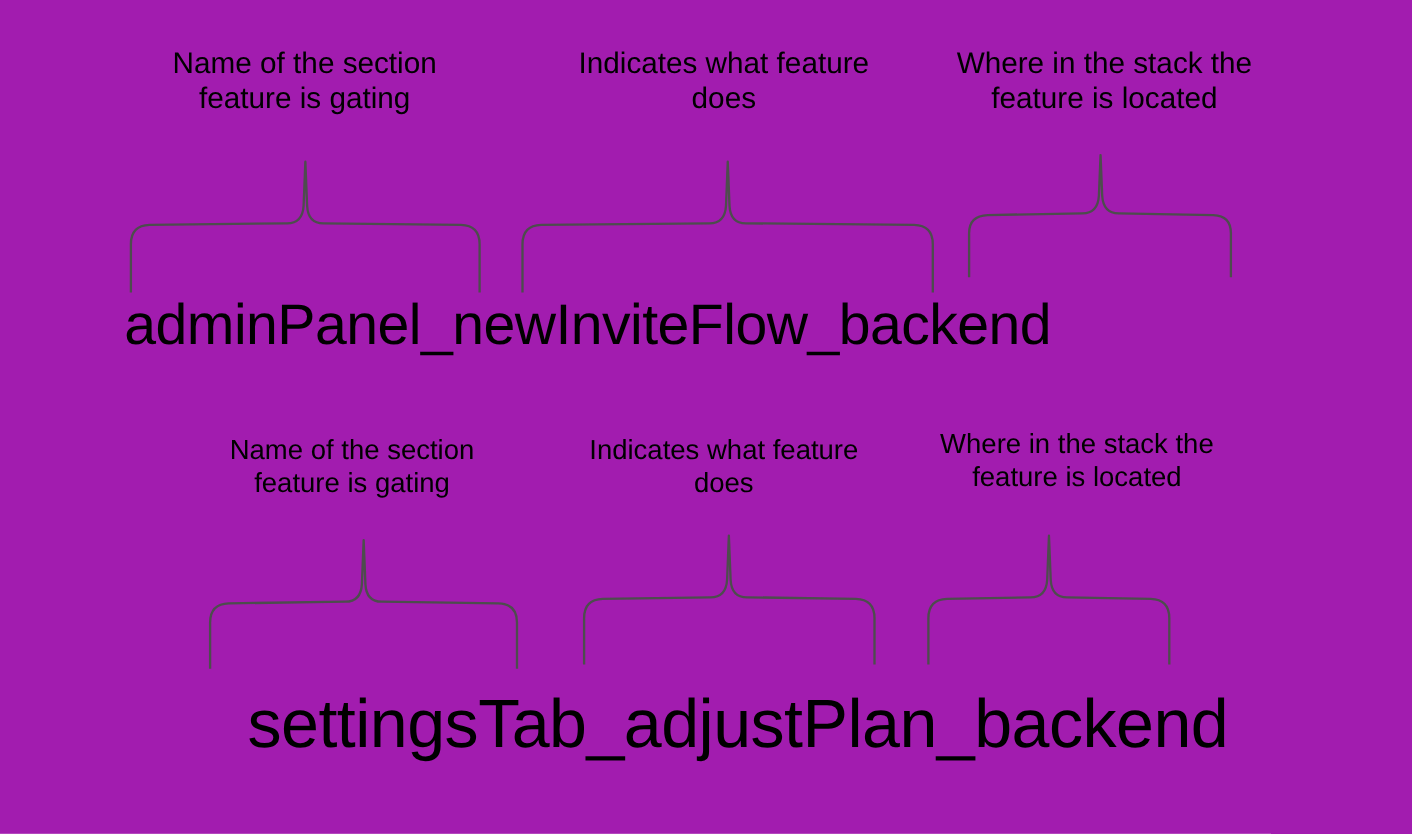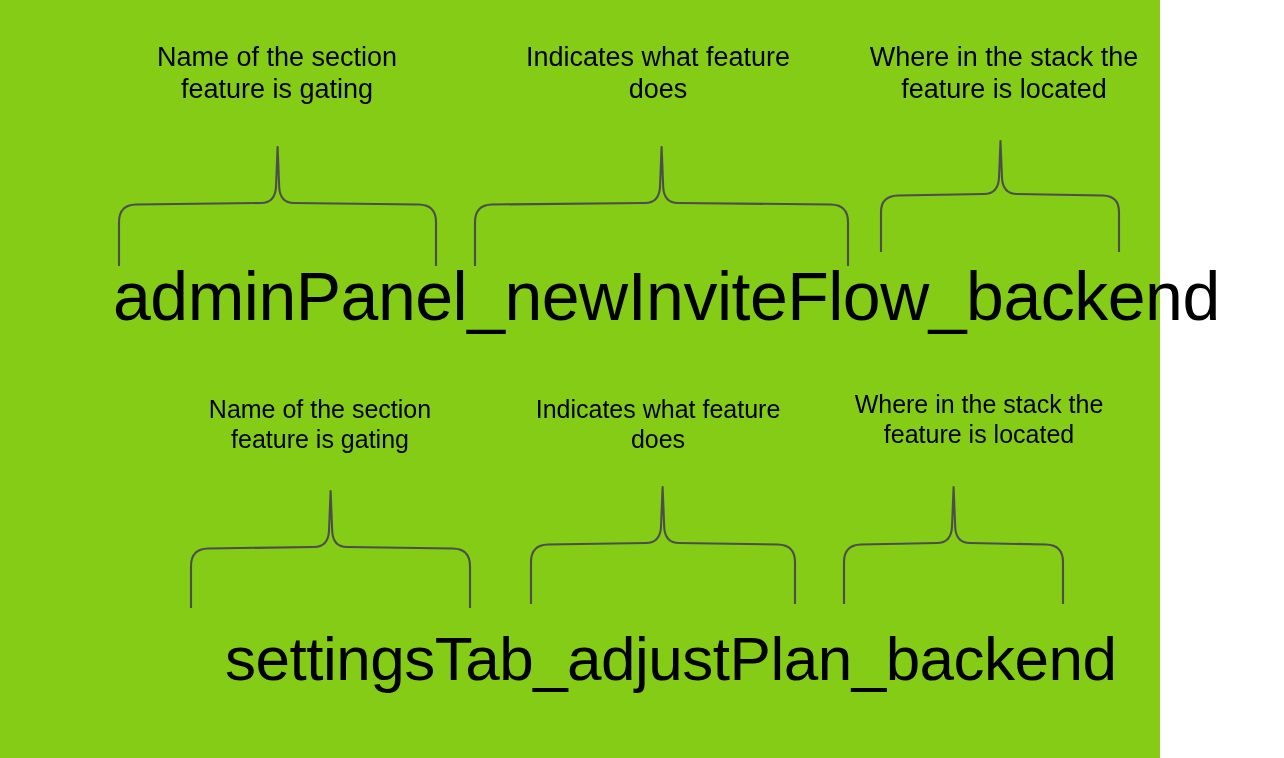--- a/index.html
+++ b/index.html
@@ -9,23 +9,23 @@
   }
   body {
     width: 1284px;
     height: 758px;
     overflow: hidden;
     font-family: "Liberation Sans", sans-serif;
     color: #000000;
   }
   #canvas {
     position: relative;
-    width: 1160px;
+    width: 1284px;
     height: 758px;
-    background: #84cc16;
+    background: #a21caf;
   }
 
   
   .caption {
     position: absolute;
     text-align: center;
     color: #000000;
     font-family: "Liberation Sans", sans-serif;
     line-height: 1.18;
     white-space: pre-line;
@@ -64,21 +64,21 @@
     position: absolute;
     white-space: pre;
     color: #000000;
     font-family: "Liberation Sans", sans-serif;
     font-weight: 400;
     letter-spacing: -0.5px;
   }
   #feature-1 {
     left: 113px;
     top: 256px;
-    font-size: 68px;
+    font-size: 52px;
     line-height: 80px;
   }
   #feature-2 {
     left: 182px;
     top: 622px;
     font-size: 62px;
     line-height: 74px;
     margin-left: 43px;
   }
 </style>

